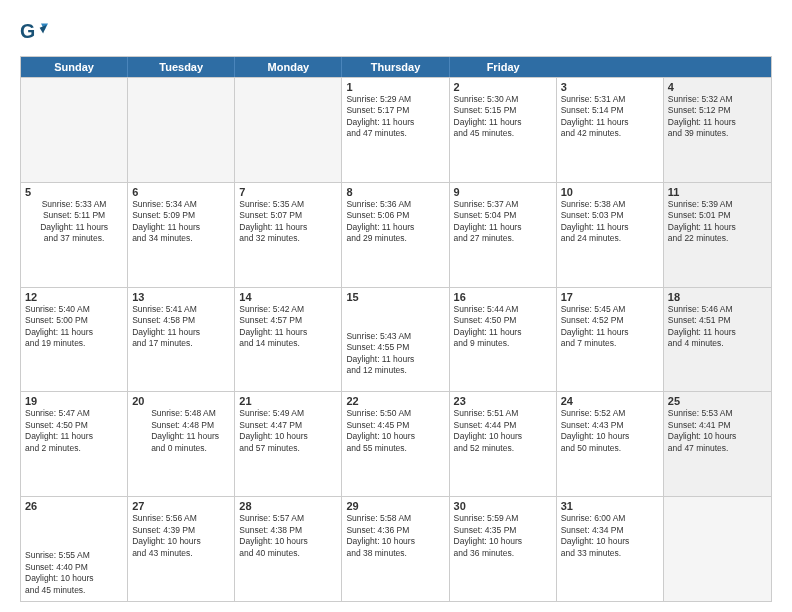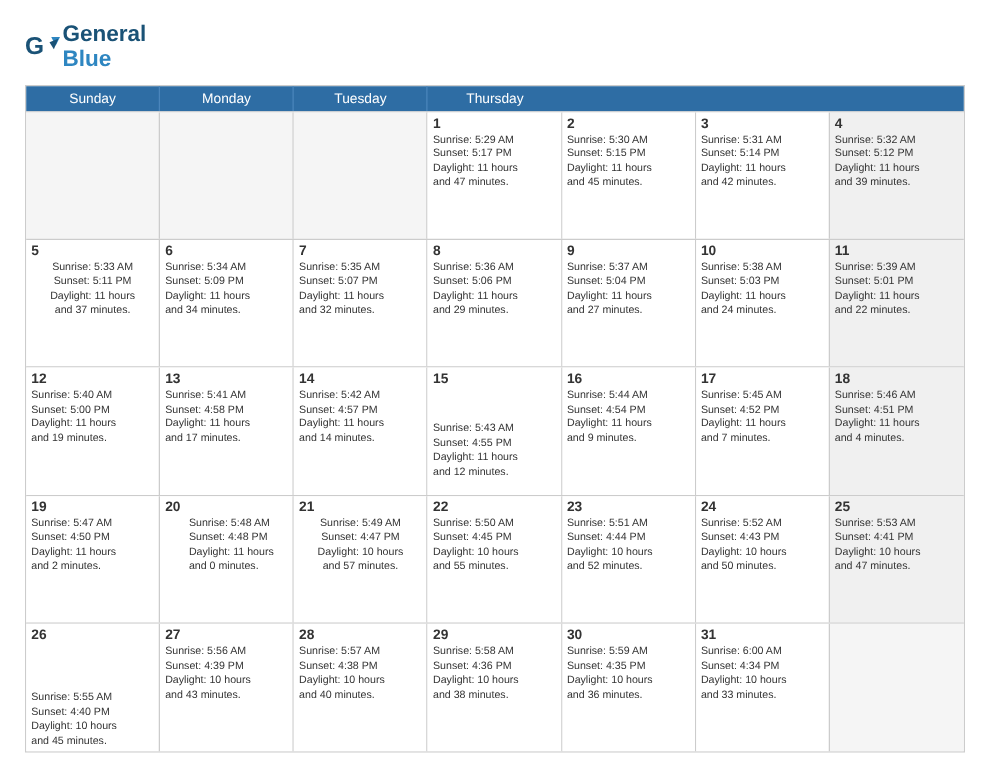--- a/index.html
+++ b/index.html
@@ -52,21 +52,21 @@
       border: 1px solid #ccc;
     }
     .cal-header {
       display: grid;
       grid-template-columns: repeat(7, 1fr);
       background: #2e6da4;
     }
     .cal-header-cell {
       color: #fff;
       font-size: 11px;
-      font-weight: normal;
+      font-weight: bold;
       text-align: center;
       padding: 4px 2px;
       border-right: 1px solid #4a85bb;
     }
     .cal-header-cell:last-child { border-right: none; }
     .cal-body {
       display: flex;
       flex-direction: column;
       flex: 1;
     }
@@ -104,39 +104,34 @@
 <body>
 
 <div class="page">
   <div class="header">
     <div class="logo">
       <svg class="logo-icon" viewBox="0 0 40 40">
         <text x="0" y="28" font-size="28" font-weight="bold" fill="#1a5276">G</text>
         <polygon points="30,8 40,8 35,18" fill="#2e86c1"></polygon>
         <polygon points="28,14 38,10 33,22" fill="#1a5276"></polygon>
       </svg>
-      <div>
-        <div style="font-size:18px;font-weight:bold;line-height:1.1;">
-          <span style="color:#1a5276;">General</span><br>
-          <span style="color:#2e86c1;">Blue</span>
-        </div>
-      </div>
     </div>
     <div class="title-block">
       <div class="month-title"></div>
       <div class="location"></div>
     </div>
   </div>
 
   <div class="calendar">
     <div class="cal-header">
     <div class="cal-header-cell">Sunday</div>
+        <div class="cal-header-cell">Tuesday</div>
         <div class="cal-header-cell">Monday</div>
-        <div class="cal-header-cell">Tuesday</div>
         <div class="cal-header-cell">Thursday</div>
+        <div class="cal-header-cell">Friday</div>
       </div>
     <div class="cal-body">
     <div class="cal-row">
           <div class="cal-cell empty"></div>
           <div class="cal-cell empty"></div>
           <div class="cal-cell empty"></div>
           <div class="cal-cell">
             <span class="day-num">1</span>
             <div class="cell-text" style="white-space: pre-line;">Sunrise: 5:29 AM
 Sunset: 5:17 PM
@@ -241,21 +236,21 @@
           <div class="cal-cell">
             <span class="day-num">15</span>
             <div class="cell-text" style="white-space: pre-line; margin-top: 28px;">Sunrise: 5:43 AM
 Sunset: 4:55 PM
 Daylight: 11 hours
 and 12 minutes.</div>
           </div>
           <div class="cal-cell">
             <span class="day-num">16</span>
             <div class="cell-text" style="white-space: pre-line;">Sunrise: 5:44 AM
-Sunset: 4:54 PM
+Sunset: 4:50 PM
 Daylight: 11 hours
 and 9 minutes.</div>
           </div>
           <div class="cal-cell">
             <span class="day-num">17</span>
             <div class="cell-text" style="white-space: pre-line;">Sunrise: 5:45 AM
 Sunset: 4:52 PM
 Daylight: 11 hours
 and 7 minutes.</div>
           </div>
@@ -277,21 +272,21 @@
           </div>
           <div class="cal-cell">
             <span class="day-num">20</span>
             <div class="cell-text" style="white-space: pre-line; margin-left: 19px;">Sunrise: 5:48 AM
 Sunset: 4:48 PM
 Daylight: 11 hours
 and 0 minutes.</div>
           </div>
           <div class="cal-cell">
             <span class="day-num">21</span>
-            <div class="cell-text" style="white-space: pre-line; text-align: center;">Sunrise: 5:49 AM
+            <div class="cell-text" style="white-space: pre-line;">Sunrise: 5:49 AM
 Sunset: 4:47 PM
 Daylight: 10 hours
 and 57 minutes.</div>
           </div>
           <div class="cal-cell">
             <span class="day-num">22</span>
             <div class="cell-text" style="white-space: pre-line;">Sunrise: 5:50 AM
 Sunset: 4:45 PM
 Daylight: 10 hours
 and 55 minutes.</div>

